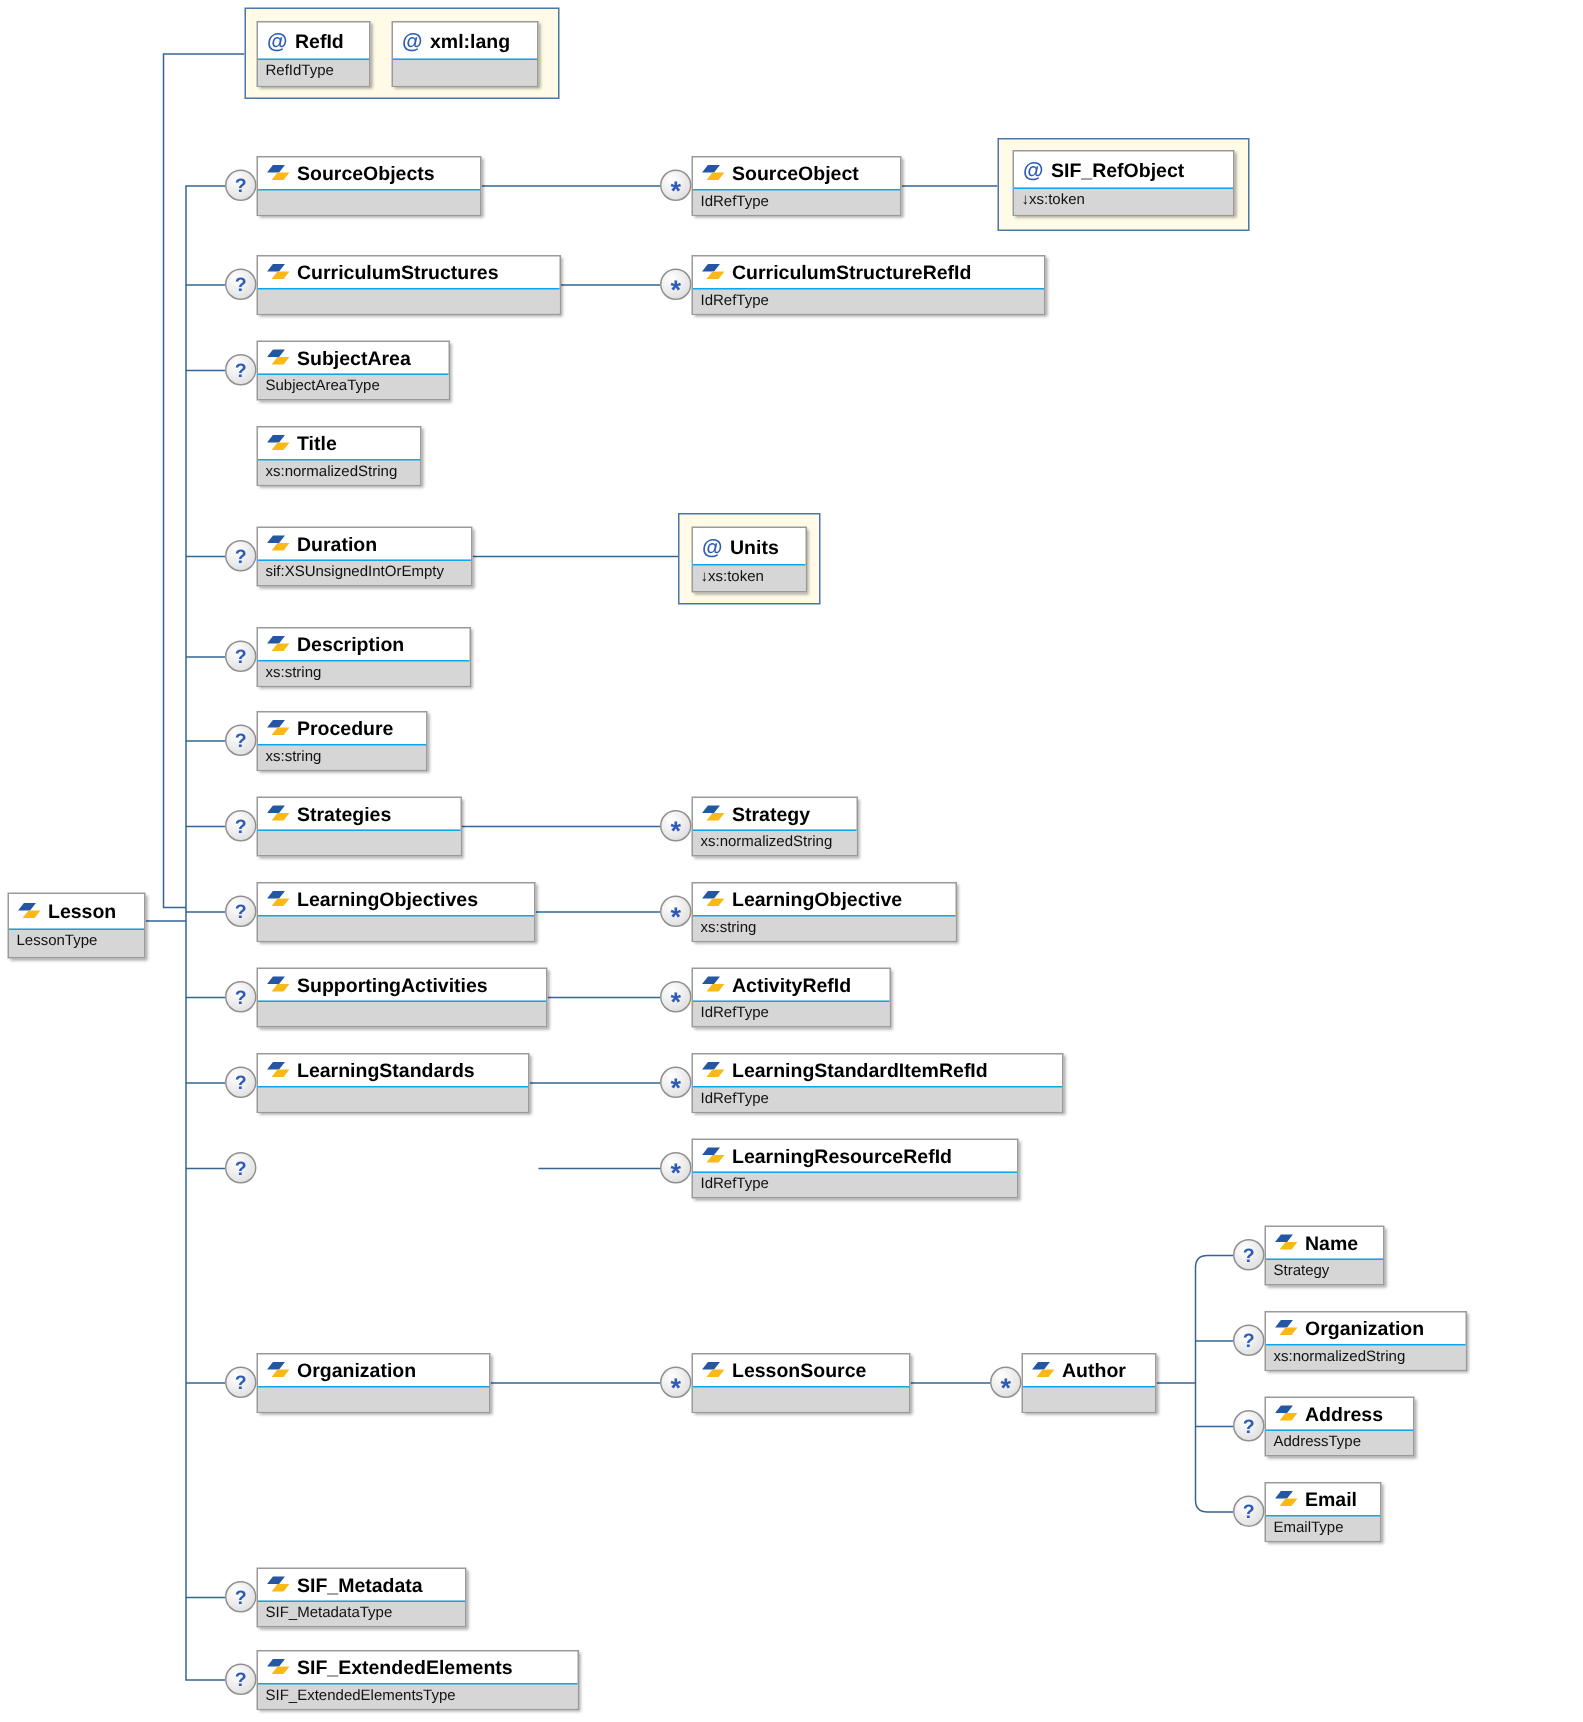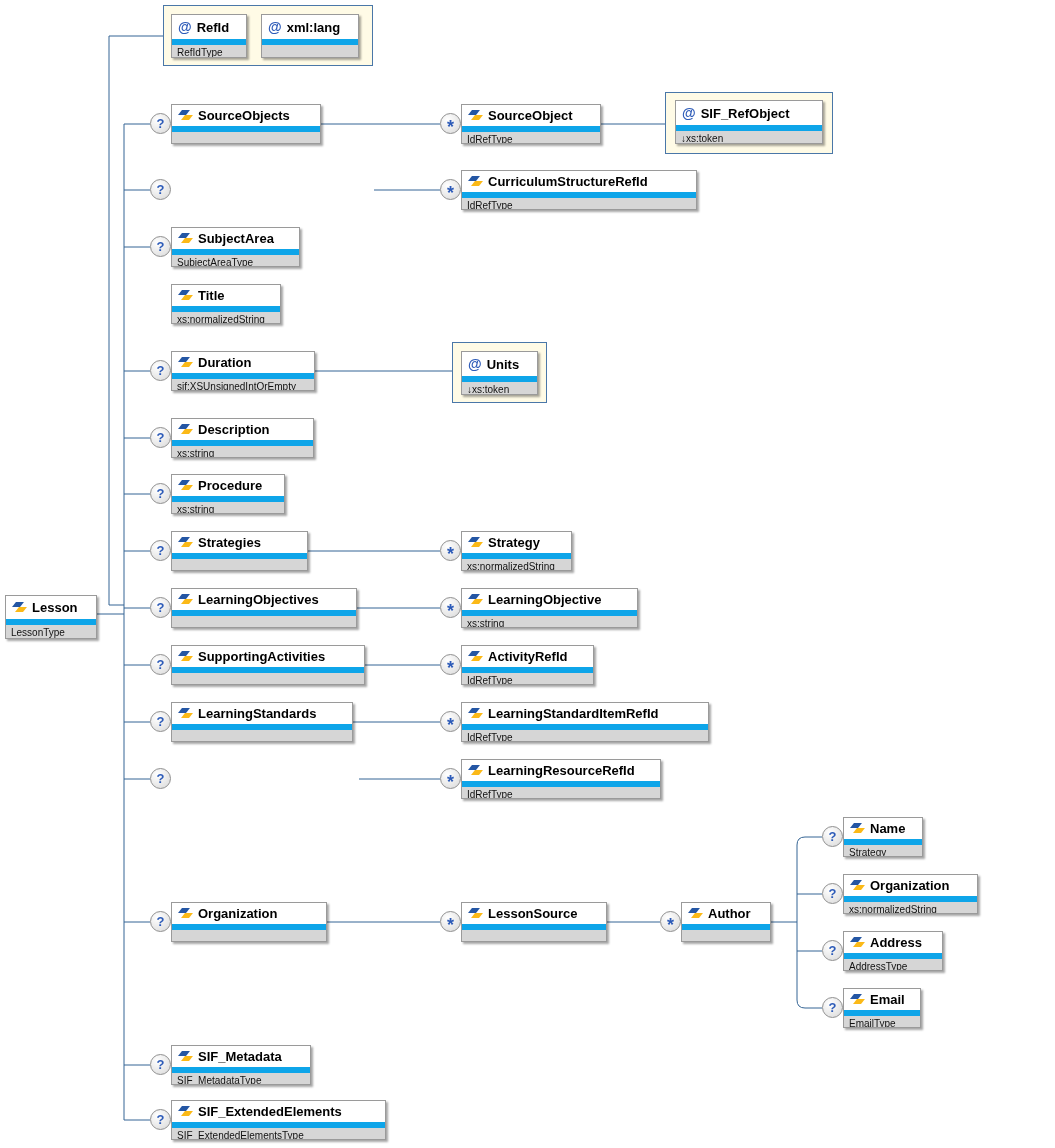--- a/index.html
+++ b/index.html
@@ -7,21 +7,21 @@
           font-family:"Liberation Sans",sans-serif;overflow:hidden}
   .wires{position:absolute;left:0;top:0}
   .wires path{stroke:#356595;stroke-width:1;fill:none}
 
   .node{position:absolute;height:40px;box-sizing:border-box;background:#fff;
         border:1px solid #9a9a9a;box-shadow:1.5px 1.5px 2px rgba(0,0,0,.35);
         display:flex;flex-direction:column}
   .nt{flex:1;display:flex;align-items:center;gap:5px;padding:0 6px;
       white-space:nowrap;overflow:hidden}
   .nn{font-size:13px;font-weight:bold;color:#000}
-  .nb{height:17px;box-sizing:border-box;background:#d6d6d6;border-top:6px solid #0ea5e9;
+  .nb{height:17px;box-sizing:border-box;background:#d6d6d6;border-top:1px solid #0ea5e9;
       font-size:10px;color:#111;padding:2px 5px 0;white-space:nowrap;overflow:hidden}
 
   .ei{position:relative;width:15px;height:11px;flex:0 0 15px}
   .ei::before{content:"";position:absolute;left:2px;top:0;width:8px;height:5px;
               background:#2456a4;transform:skewX(-38deg)}
   .ei::after{content:"";position:absolute;left:5px;top:5px;width:8px;height:5px;
              background:#fbb917;transform:skewX(-38deg)}
   .at{color:#2d5bb8;font-weight:bold;font-size:14px;flex:0 0 auto}
 
   .occ{position:absolute;width:21px;height:21px;box-sizing:border-box;
@@ -75,20 +75,27 @@
     </div>
   </div>
 
   <div class="node" style="left:171px;top:104px;width:150px">
     <div class="nt">
         <span class="ei"></span>
         <span class="nn">SourceObjects</span>
       </div>
     <div class="nb"></div>
   </div>
+  <div class="node" style="left:171px;top:170px;width:203px">
+    <div class="nt">
+        <span class="ei"></span>
+        <span class="nn">CurriculumStructures</span>
+      </div>
+    <div class="nb"></div>
+  </div>
   <div class="node" style="left:171px;top:227px;width:129px">
     <div class="nt">
         <span class="ei"></span>
         <span class="nn">SubjectArea</span>
       </div>
     <div class="nb">SubjectAreaType</div>
   </div>
   <div class="node" style="left:171px;top:284px;width:110px">
     <div class="nt">
         <span class="ei"></span>
@@ -202,21 +209,21 @@
       </div>
     <div class="nb">IdRefType</div>
   </div>
   <div class="node" style="left:461px;top:702px;width:248px">
     <div class="nt">
         <span class="ei"></span>
         <span class="nn">LearningStandardItemRefId</span>
       </div>
     <div class="nb">IdRefType</div>
   </div>
-  <div class="node" style="left:461px;top:759px;width:200px">
+  <div class="node" style="left:461px;top:759px;width:218px">
     <div class="nt">
         <span class="ei"></span>
         <span class="nn">LearningResourceRefId</span>
       </div>
     <div class="nb">IdRefType</div>
   </div>
   <div class="node" style="left:461px;top:902px;width:146px">
     <div class="nt">
         <span class="ei"></span>
         <span class="nn">LessonSource</span>

